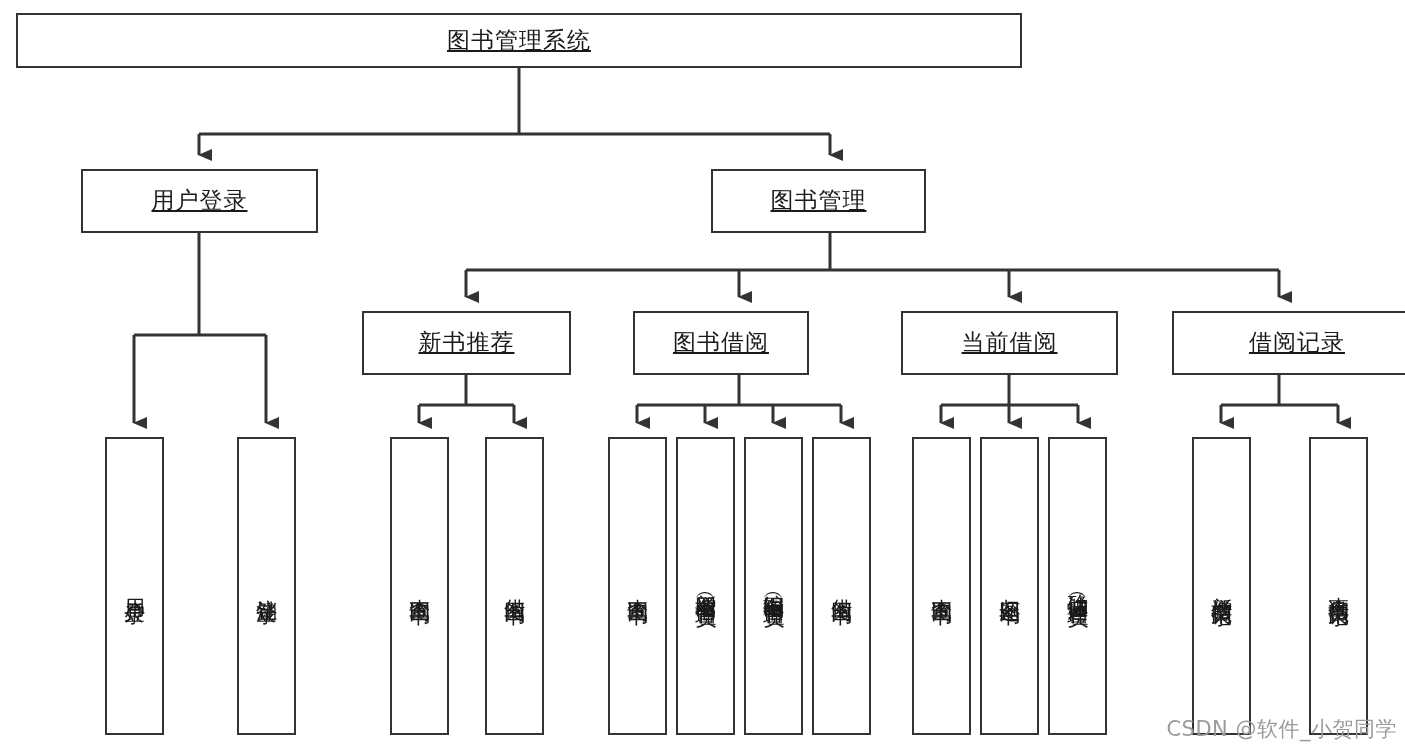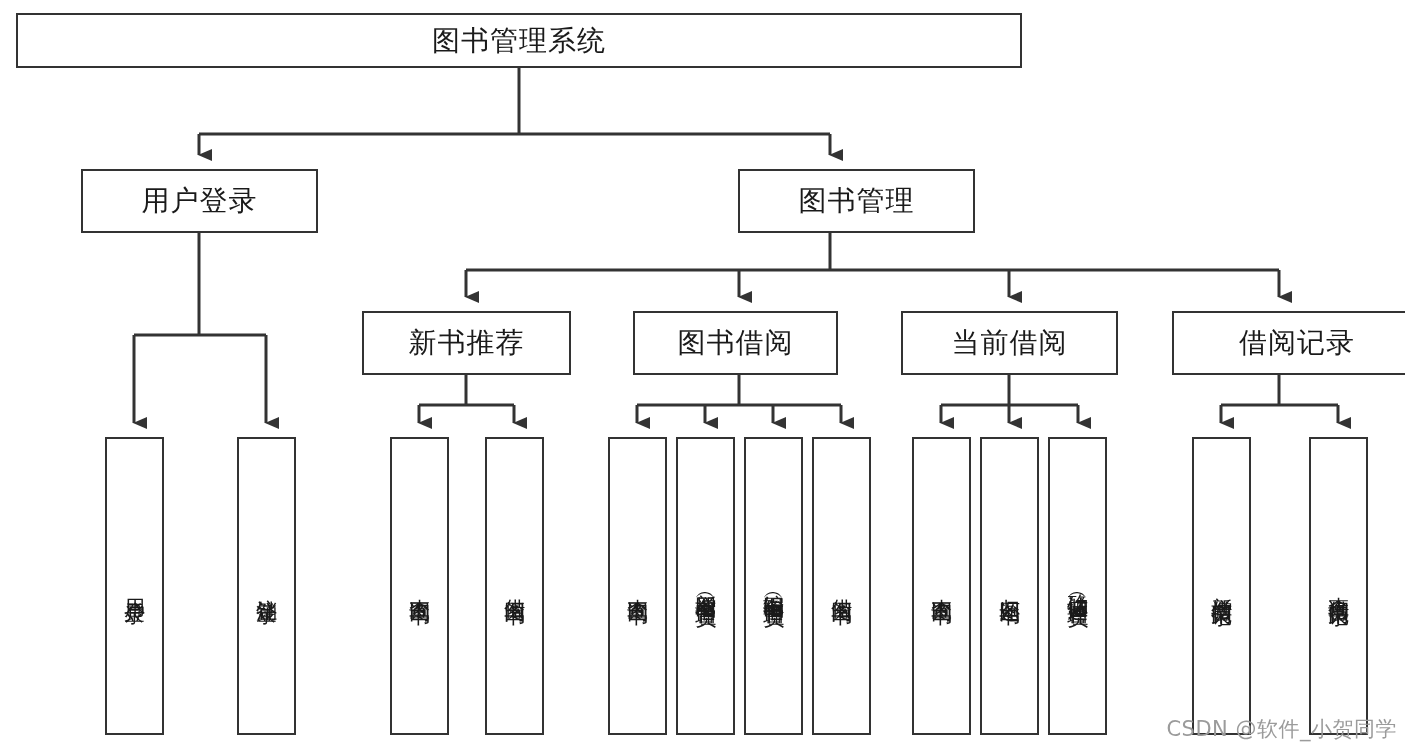--- a/index.html
+++ b/index.html
@@ -31,23 +31,24 @@
     box-sizing: border-box;
     border: 2px solid #333333;
     background: #ffffff;
     display: flex;
     align-items: center;
     justify-content: center;
     color: #1a1a1a;
     text-align: center;
   }
   .node-h {
-    font-size: 28px;
+    font-size: 23px;
     line-height: 1.2;
     letter-spacing: 1px;
+    text-decoration: underline;
   }
   .node-v {
     writing-mode: vertical-rl;
     text-orientation: upright;
     font-size: 21px;
     line-height: 1.25;
     letter-spacing: 2px;
     padding: 6px 0;
     white-space: nowrap;
   }
@@ -121,28 +122,28 @@
     </g>
   </svg>
 
   <div class="node node-h" style="left:16px; top:13px; width:1006px; height:55px;">
     <span>图书管理系统</span>
   </div>
 
   <div class="node node-h" style="left:81px; top:169px; width:237px; height:64px;">
     <span>用户登录</span>
   </div>
-  <div class="node node-h" style="left:738px; top:169px; width:237px; height:64px;">
+  <div class="node node-h" style="left:711px; top:169px; width:215px; height:64px;">
     <span>图书管理</span>
   </div>
 
   <div class="node node-h" style="left:362px; top:311px; width:209px; height:64px;">
     <span>新书推荐</span>
   </div>
-  <div class="node node-h" style="left:633px; top:311px; width:205px; height:64px;">
+  <div class="node node-h" style="left:633px; top:311px; width:176px; height:64px;">
     <span>图书借阅</span>
   </div>
   <div class="node node-h" style="left:901px; top:311px; width:217px; height:64px;">
     <span>当前借阅</span>
   </div>
   <div class="node node-h" style="left:1172px; top:311px; width:250px; height:64px;">
     <span>借阅记录</span>
   </div>
 
   <div class="node node-v" style="left:105px; top:437px; width:59px; height:298px;">

